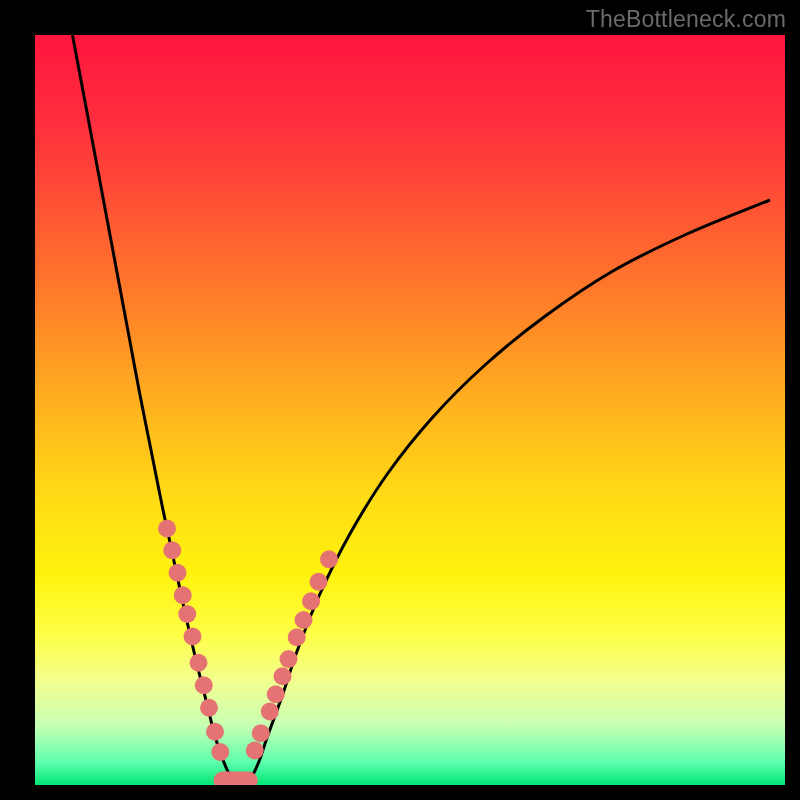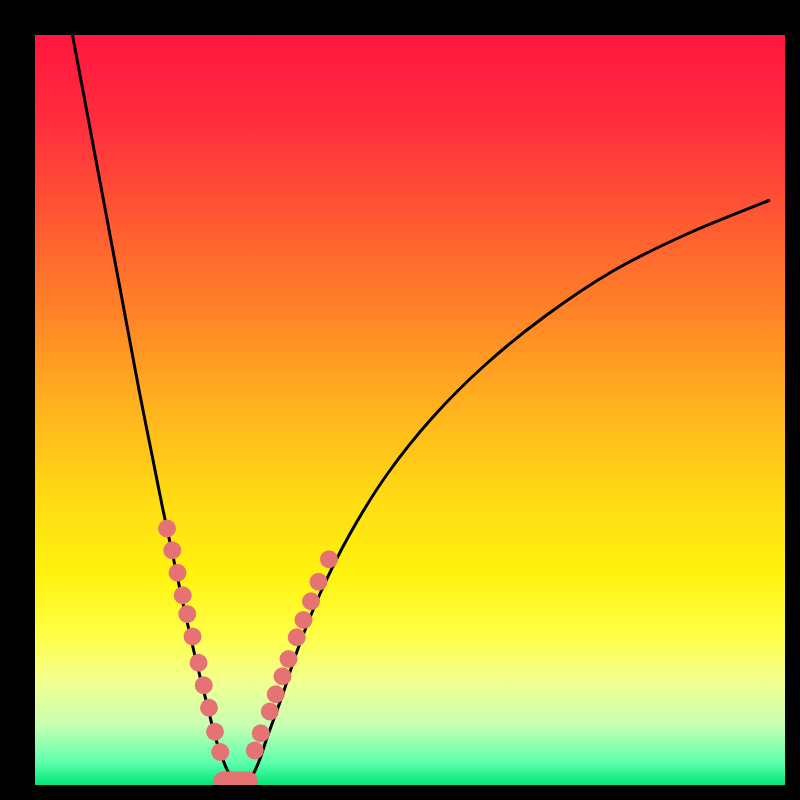--- a/index.html
+++ b/index.html
@@ -49,20 +49,21 @@
     font-size: 23px;
     font-weight: 500;
     letter-spacing: 0.2px;
   }
 </style>
 </head>
 <body>
 
 <div class="frame">
 
+  <div class="watermark">TheBottleneck.com</div>
 
   <div class="plot-area">
     <svg class="gradient-bg" viewBox="0 0 750 750" preserveAspectRatio="none">
       <defs>
         <linearGradient id="g" x1="0" y1="0" x2="0" y2="1">
             <stop offset="0%" stop-color="#ff163e"></stop>
             <stop offset="12%" stop-color="#ff2f3d"></stop>
             <stop offset="25%" stop-color="#ff5a32"></stop>
             <stop offset="38%" stop-color="#ff8727"></stop>
             <stop offset="50%" stop-color="#ffb41e"></stop>

